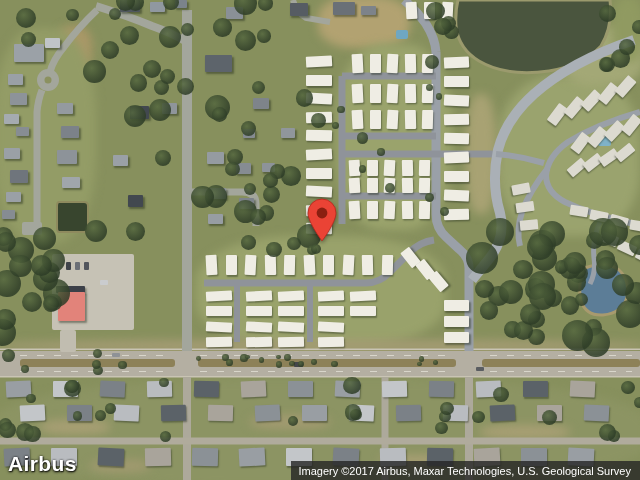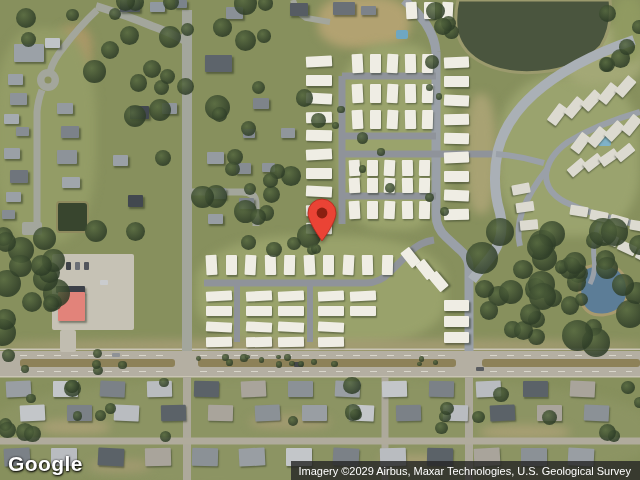--- a/index.html
+++ b/index.html
@@ -470,17 +470,17 @@
       <div class="tree" style="left: 554.566px; top: 260.35px; width: 13.3291px; height: 13.3291px; background: radial-gradient(circle at 38% 35%, rgb(85, 104, 63) 0%, rgb(46, 61, 39) 68%); opacity: 0.85;"></div>
       <div class="tree" style="left: 564.244px; top: 252.378px; width: 21.8908px; height: 21.8908px; background: radial-gradient(circle at 38% 35%, rgb(85, 104, 63) 0%, rgb(46, 61, 39) 68%); opacity: 0.85;"></div>
       <div class="tree" style="left: 575.419px; top: 293.161px; width: 12.9932px; height: 12.9932px; background: radial-gradient(circle at 38% 35%, rgb(85, 104, 63) 0%, rgb(46, 61, 39) 68%); opacity: 0.85;"></div>
     </div>
 
   <svg id="pin-svg" width="38" height="48" viewBox="0 0 38 48" style="left: 303px; top: 197px;">
     <path id="pin-body" d="M19,44 C19,44 5,25.5 5,16 A14,14 0 1 1 33,16 C33,25.5 19,44 19,44 Z" fill="#EA4335" stroke="#b3271c" stroke-width="0.8"></path>
     <circle id="pin-dot" cx="19" cy="16" r="5.4" fill="#8A1F11"></circle>
   </svg>
 
-  <div id="watermark">Google</div>
+  <div id="watermark">Airbus</div>
   <div id="attribution">
-    <span>Imagery ©2029 Airbus, Maxar Technologies, U.S. Geological Survey</span>
+    <span>Imagery ©2017 Airbus, Maxar Technologies, U.S. Geological Survey</span>
   </div>
 </div>
 
 </body></html>

